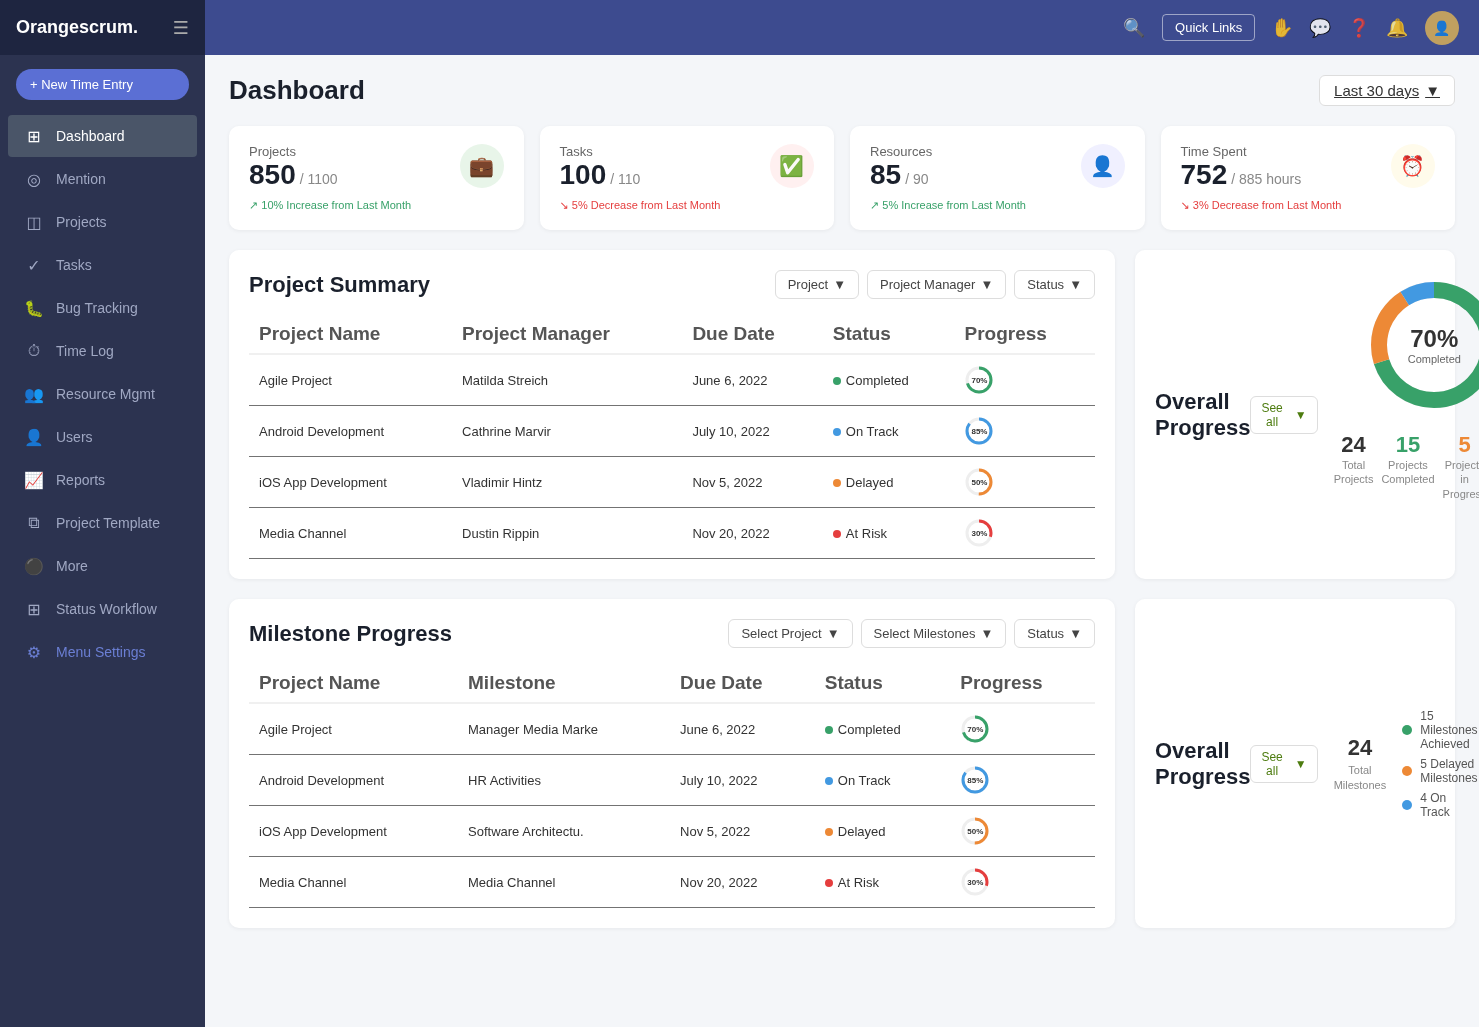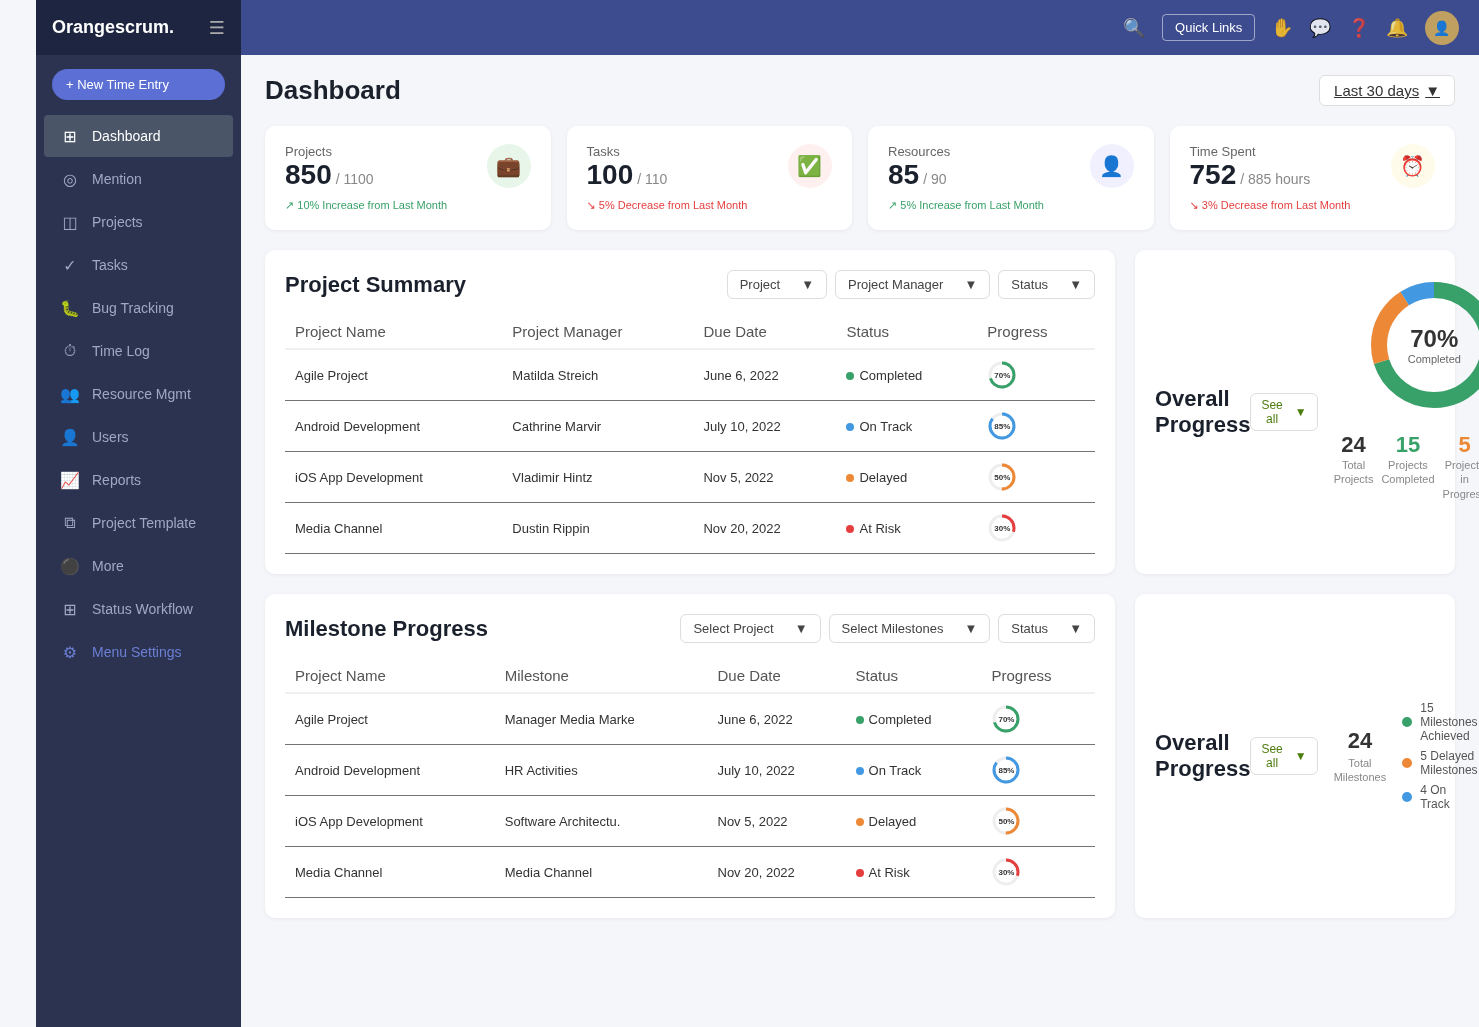--- a/index.html
+++ b/index.html
@@ -8,21 +8,20 @@
     
     .sidebar {
       width: 205px;
       background: #2c3350;
       color: #fff;
       display: flex;
       flex-direction: column;
       flex-shrink: 0;
       height: 100vh;
       overflow-y: auto;
-      margin-left: 36px;
     }
     .sidebar-logo {
       background: #1e2540;
       padding: 10px 16px;
       display: flex;
       align-items: center;
       justify-content: space-between;
       height: 55px;
     }
     .logo-text { color: #fff; font-size: 18px; font-weight: 700; }
@@ -166,35 +165,35 @@
       display: flex;
       align-items: center;
       justify-content: space-between;
       margin-bottom: 16px;
     }
     .panel-title { font-size: 22px; font-weight: 700; color: #1a202c; }
     .filter-row { display: flex; gap: 8px; }
     .filter-btn {
       display: flex;
       align-items: center;
-      gap: 21px;
+      gap: 5px;
       border: 1px solid #ddd;
       background: #fff;
       border-radius: 6px;
       padding: 6px 12px;
       font-size: 13px;
       color: #444;
       cursor: pointer;
     }
 
     .data-table { width: 100%; border-collapse: collapse; }
     .data-table th {
       text-align: left;
-      font-size: 15px;
-      font-weight: 400;
+      font-size: 19px;
+      font-weight: 700;
       color: #555;
       padding: 8px 10px;
       border-bottom: 2px solid #f0f0f0;
     }
     .data-table td {
       padding: 10px 10px;
       font-size: 13px;
       color: #333;
       border-bottom: 1px solid #737373;
     }

